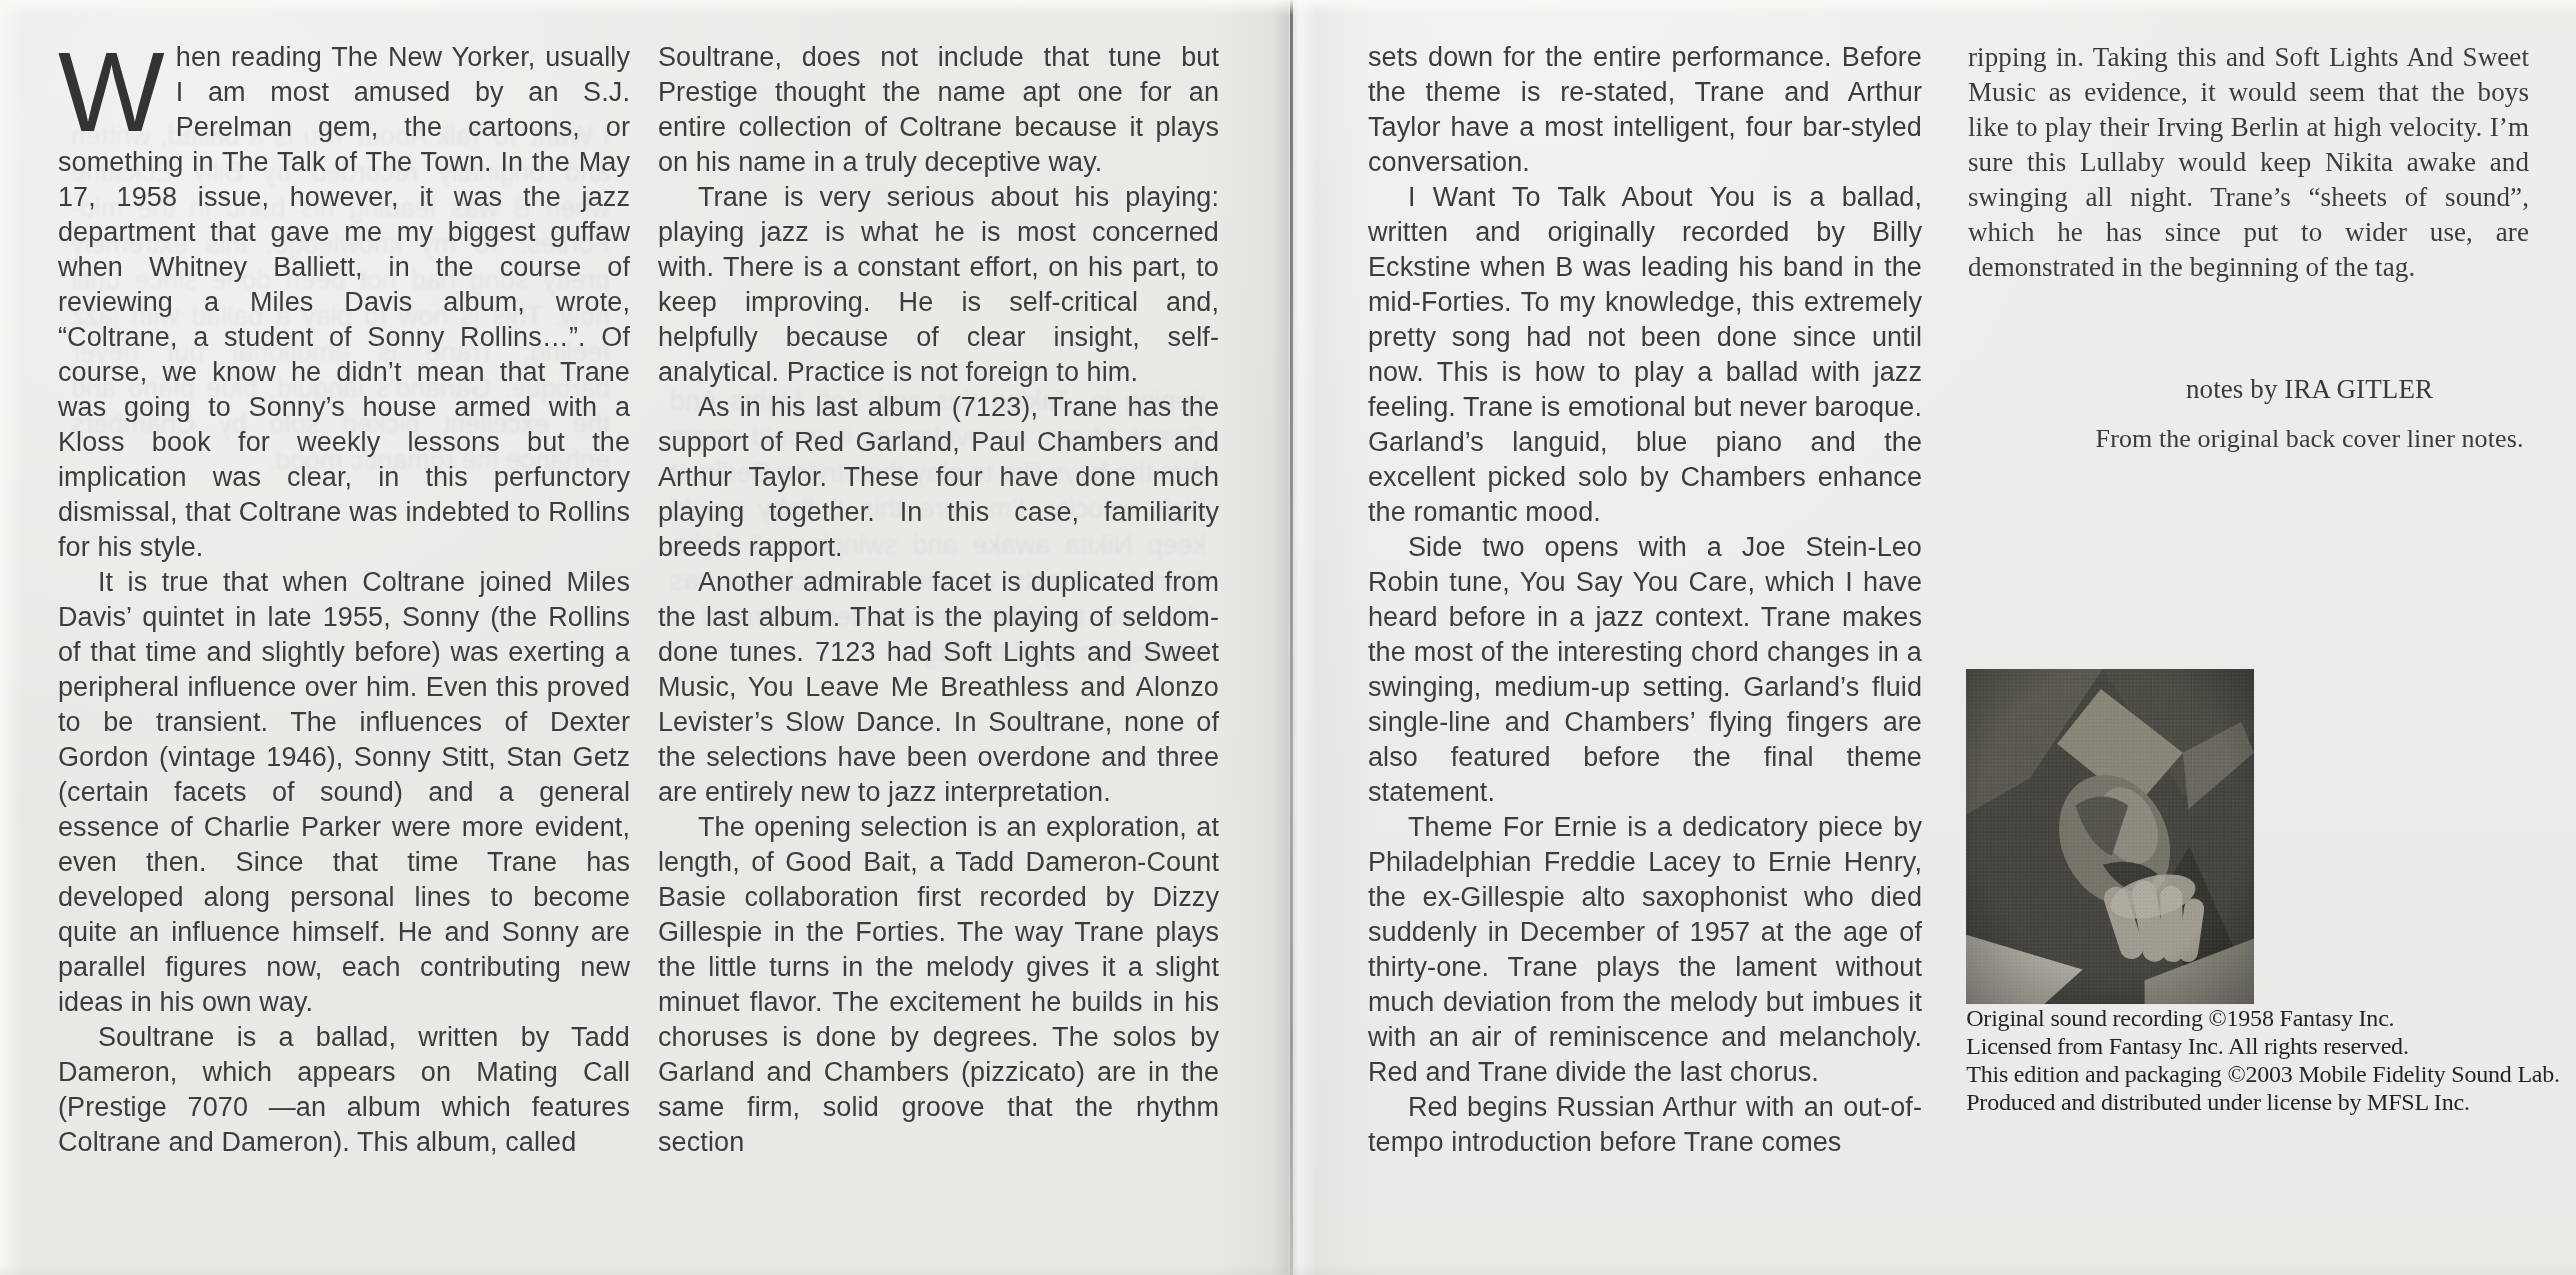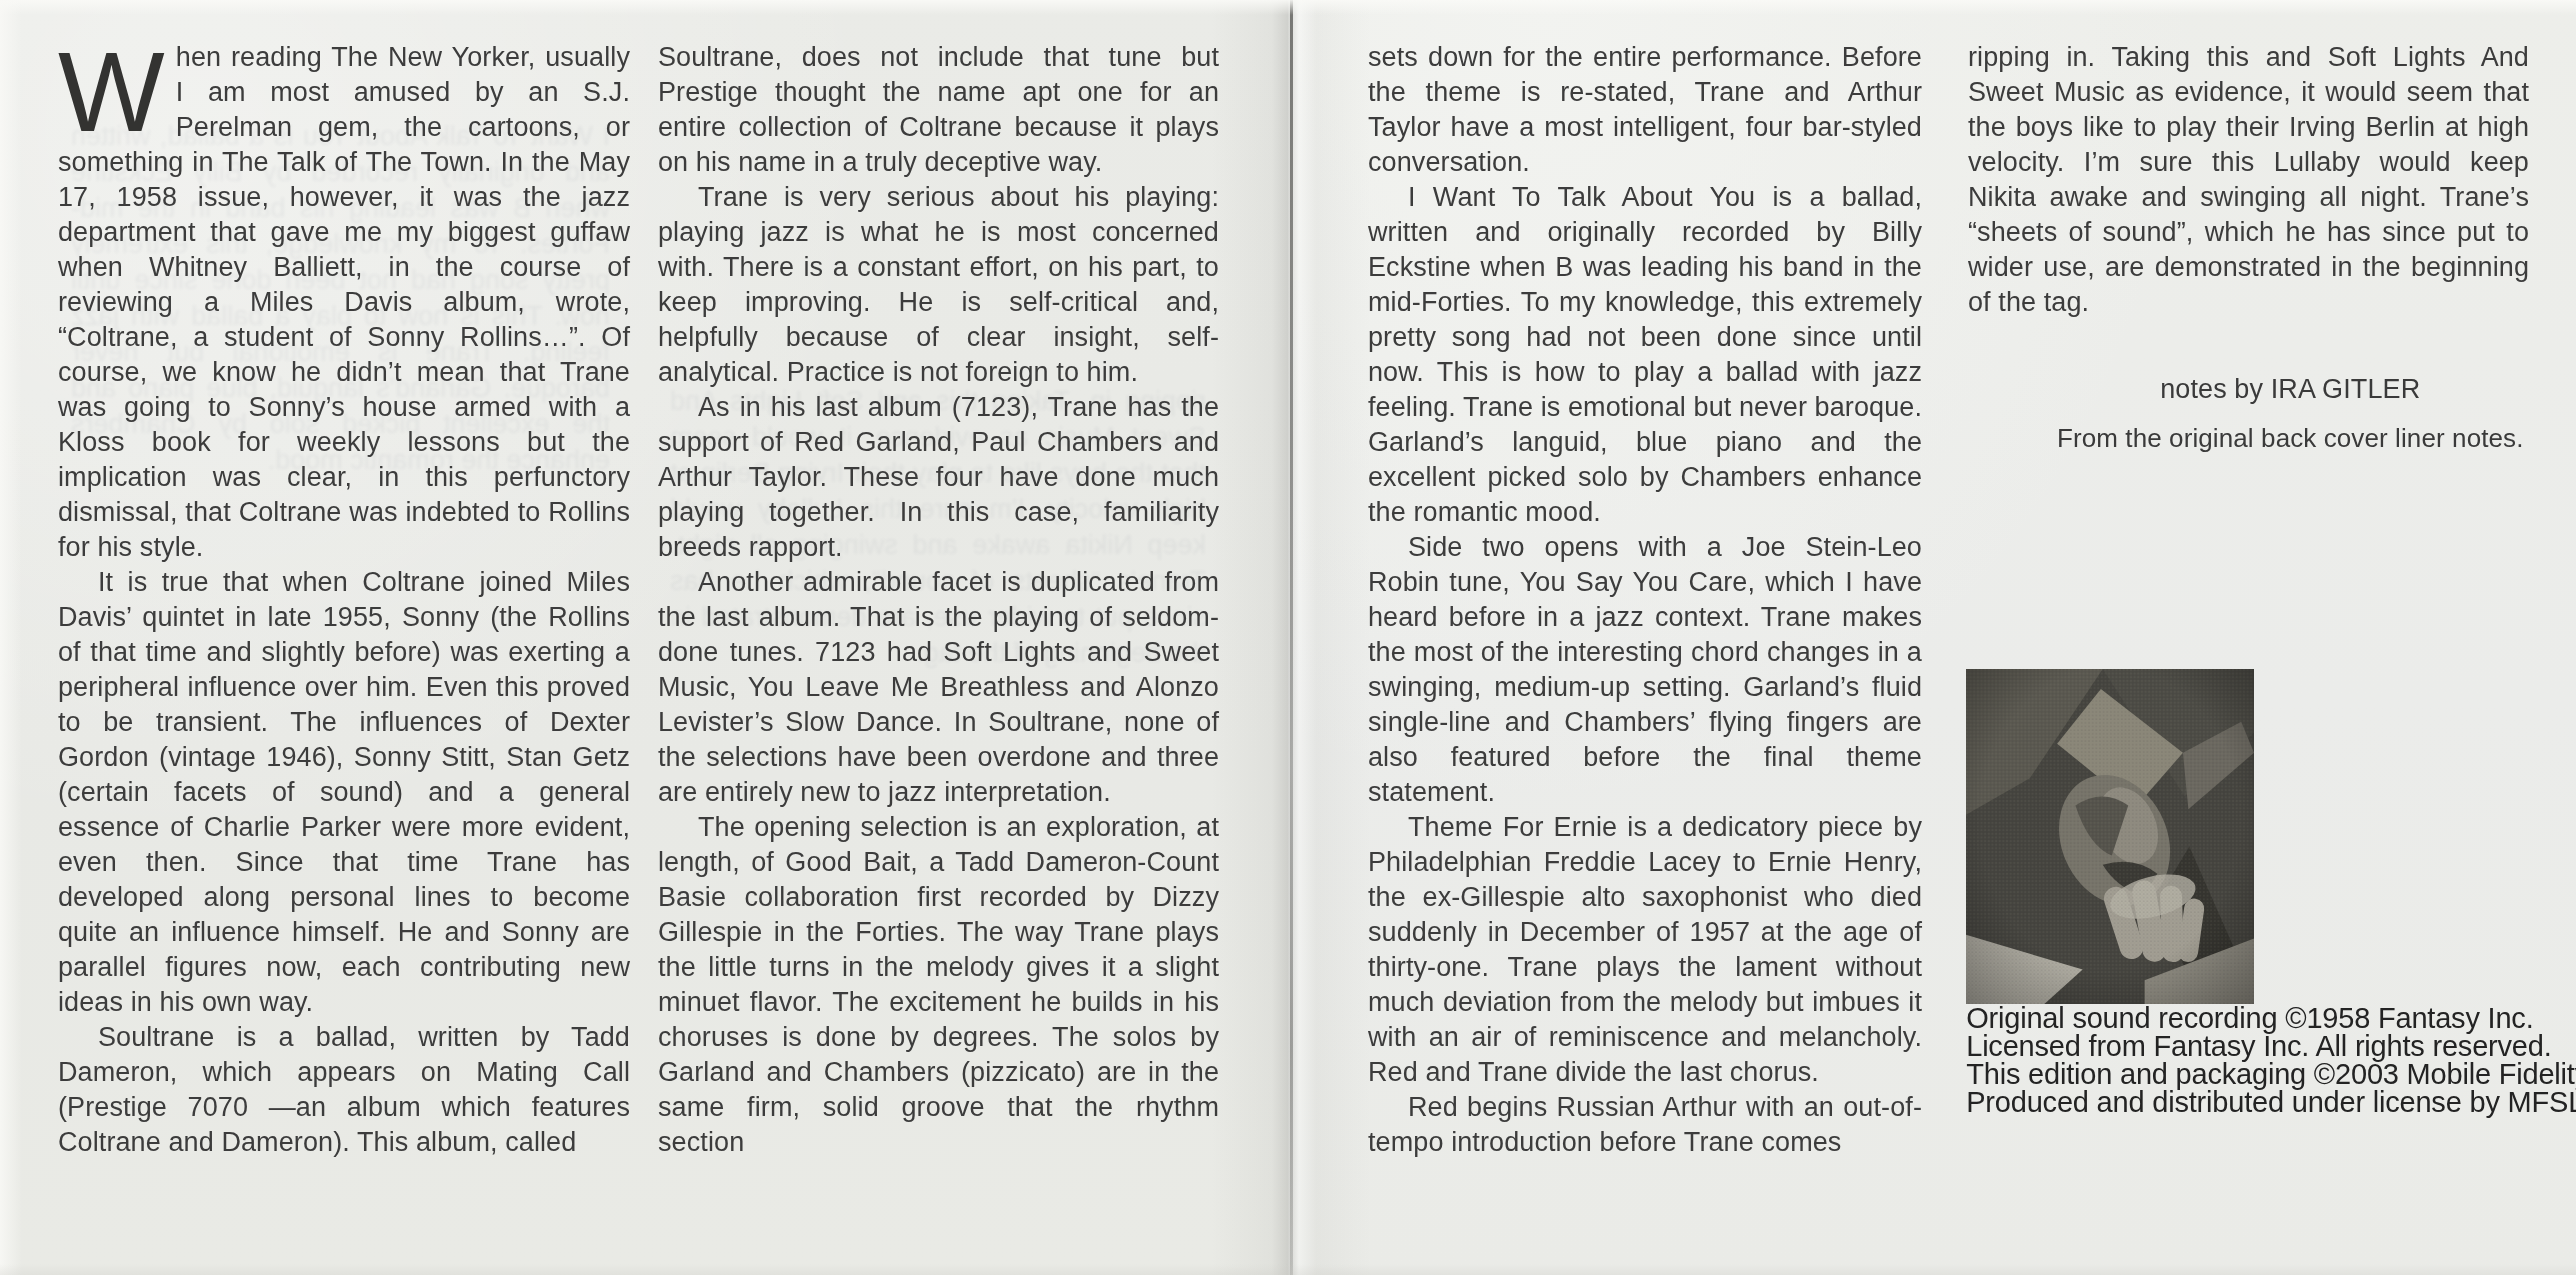--- a/index.html
+++ b/index.html
@@ -95,22 +95,22 @@
   .credit-sub{font-size:26px;line-height:27px;margin-top:19px;}
 
   
   .photo{position:absolute;left:-1.8px;top:629px;width:288px;height:335px;}
   .photo svg{display:block;width:100%;height:100%;}
 
   
   .legal{
     position:absolute;left:-1.8px;top:964px;width:565px;
     color:#232323;
-    font-size:29px;line-height:28px;
-    text-align:right;letter-spacing:-0.2px;
+    font-size:24px;line-height:28px;
+    text-align:left;letter-spacing:-0.2px;
   }
   .legal div{white-space:nowrap;}
 </style>
 </head>
 <body>
 
 <div class="spread">
 
   <div class="page page-left">
     <div class="ghost ghost-1">I Want To Talk About You is a ballad, written and originally recorded by Billy Eckstine when B was leading his band in the mid-Forties. To my knowledge, this extremely pretty song had not been done since until now. This is how to play a ballad with jazz feeling. Trane is emotional but never baroque. Garland’s languid, blue piano and the excellent picked solo by Chambers enhance the romantic mood.</div>
@@ -133,21 +133,21 @@
 
   <div class="page page-right">
     <div class="col col-3" style="left:80px;">
       <p class="first">sets down for the entire performance. Before the theme is re-stated, Trane and Arthur Taylor have a most intelligent, four bar-styled conversation.</p>
       <p>I Want To Talk About You is a ballad, written and originally recorded by Billy Eckstine when B was leading his band in the mid-Forties. To my knowledge, this extremely pretty song had not been done since until now. This is how to play a ballad with jazz feeling. Trane is emotional but never baroque. Garland’s languid, blue piano and the excellent picked solo by Chambers enhance the romantic mood.</p>
       <p>Side two opens with a Joe Stein-Leo Robin tune, You Say You Care, which I have heard before in a jazz context. Trane makes the most of the interesting chord changes in a swinging, medium-up setting. Garland’s fluid single-line and Chambers’ flying fingers are also featured before the final theme statement.</p>
       <p>Theme For Ernie is a dedicatory piece by Philadelphian Freddie Lacey to Ernie Henry, the ex-Gillespie alto saxophonist who died suddenly in December of 1957 at the age of thirty-one. Trane plays the lament without much deviation from the melody but imbues it with an air of reminiscence and melancholy. Red and Trane divide the last chorus.</p>
       <p>Red begins Russian Arthur with an out-of-tempo introduction before Trane comes</p>
     </div>
 
-    <div class="col col-4" style="left:680px;">
+    <div class="col col-4" style="left:680px;font-family:Liberation Serif, serif;">
       <p class="first">ripping in. Taking this and Soft Lights And Sweet Music as evidence, it would seem that the boys like to play their Irving Berlin at high velocity. I’m sure this Lullaby would keep Nikita awake and swinging all night. Trane’s “sheets of sound”, which he has since put to wider use, are demonstrated in the beginning of the tag.</p>
 
       <div class="credit">
         <div class="credit-name">notes by IRA GITLER</div>
         <div class="credit-sub">From the original back cover liner notes.</div>
       </div>
 
       <div class="photo">
         <svg viewBox="0 0 316 368" preserveAspectRatio="none" aria-hidden="true">
           <defs>

